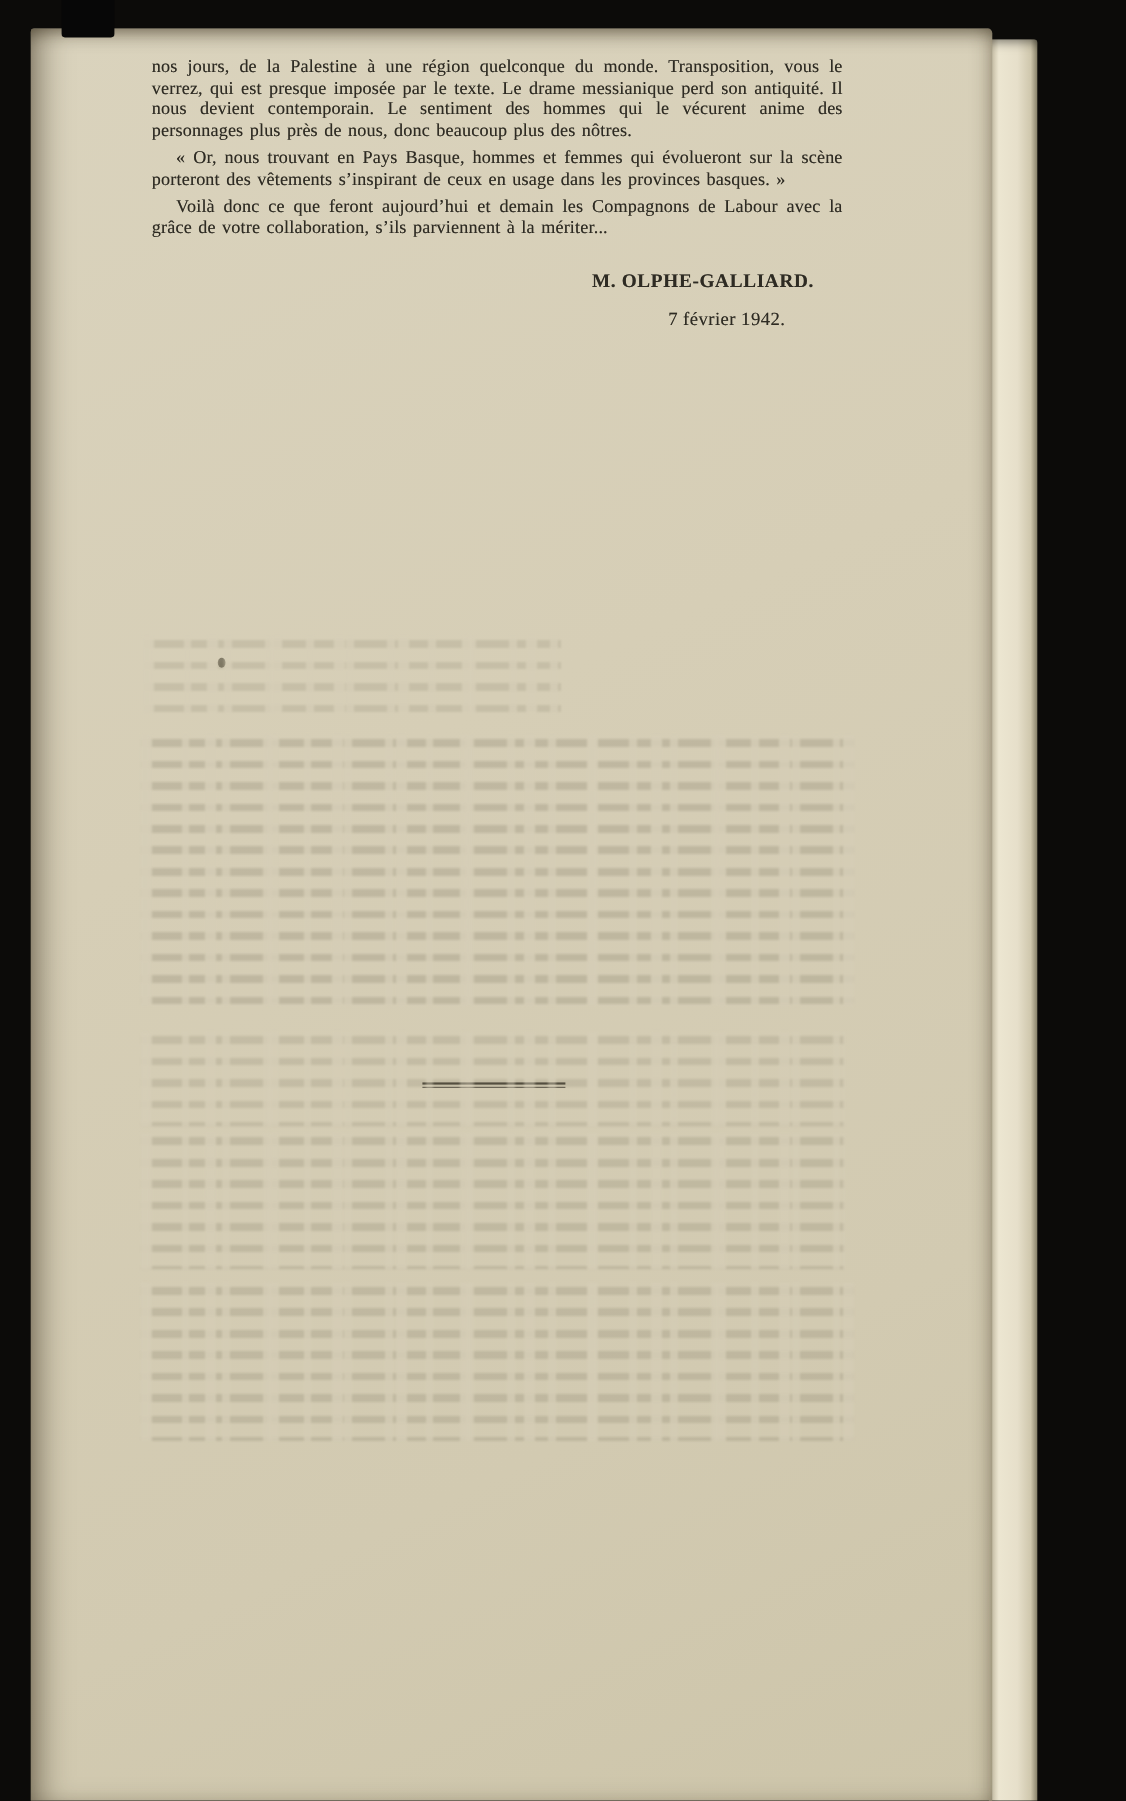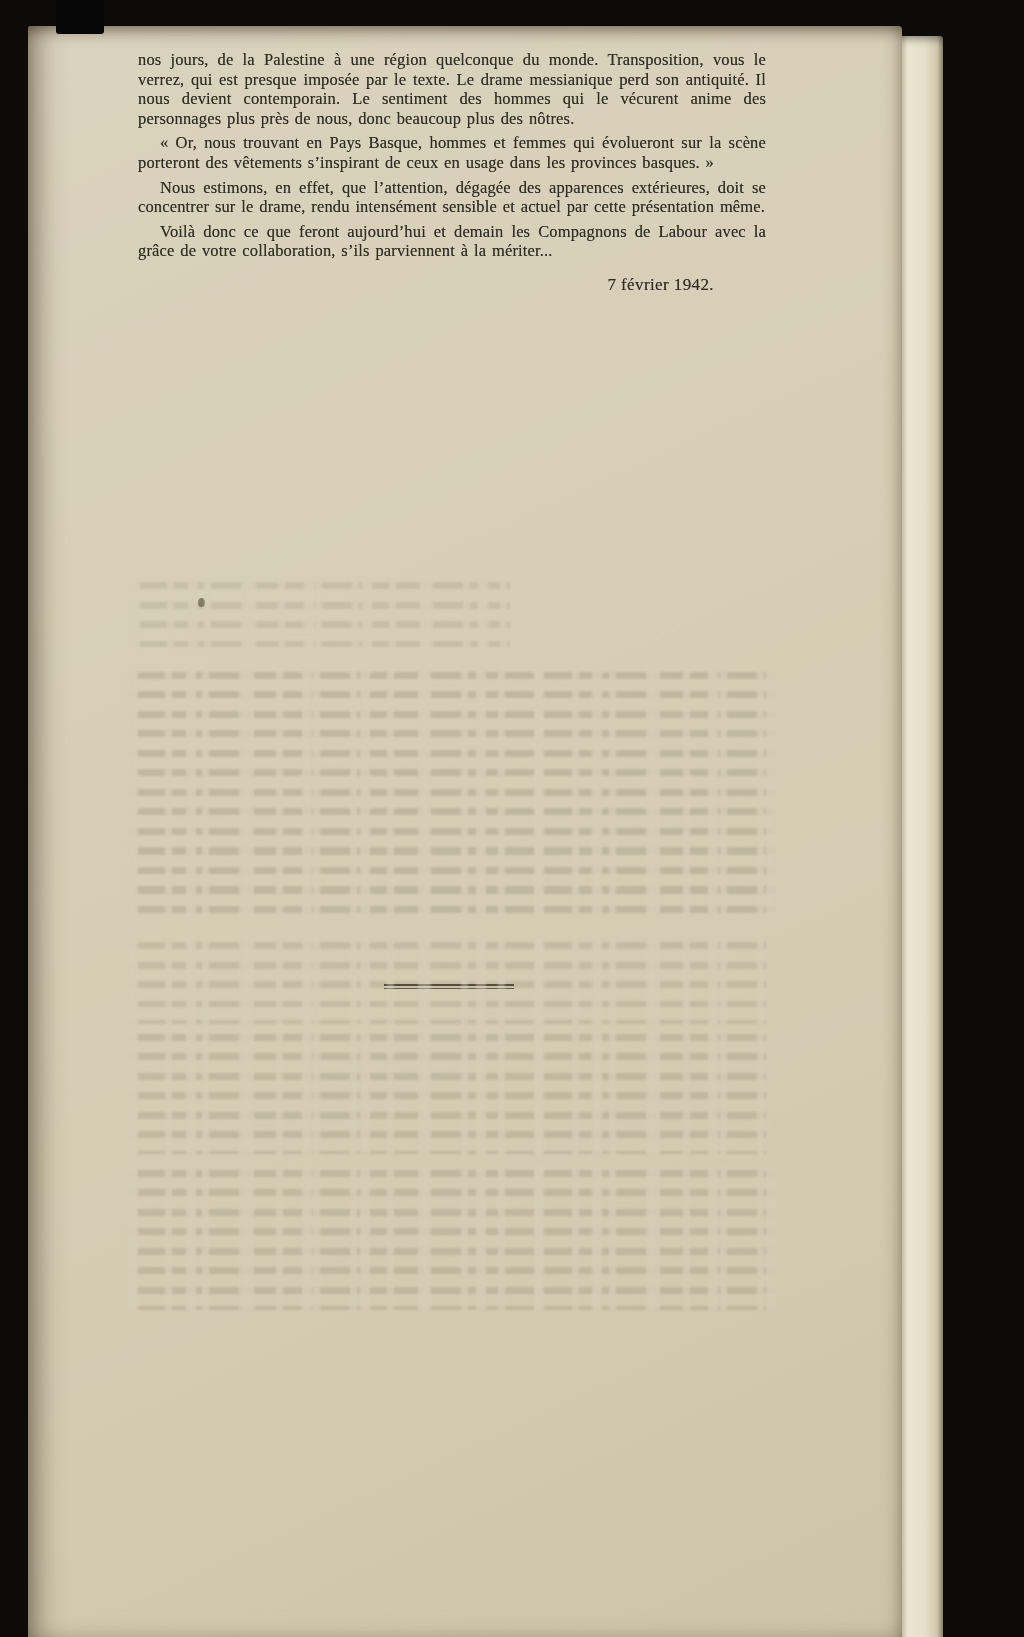--- a/index.html
+++ b/index.html
@@ -88,24 +88,24 @@
 
   <div class="next-page-edge"></div>
 
   <div class="page">
 
     <div class="content">
 
       <div class="body-text">
         <p>nos jours, de la Palestine à une région quelconque du monde. Transposition, vous le verrez, qui est presque imposée par le texte. Le drame messianique perd son antiquité. Il nous devient contemporain. Le sentiment des hommes qui le vécurent anime des personnages plus près de nous, donc beaucoup plus des nôtres.</p>
         <p class="indent">« Or, nous trouvant en Pays Basque, hommes et femmes qui évolueront sur la scène porteront des vêtements s’inspirant de ceux en usage dans les provinces basques. »</p>
-        <p class="indent">Nous estimons, en effet, que l’attention, dégagée des apparences extérieures, doit se concentrer sur le drame, rendu intensément sensible et actuel par cette présentation même.</p>
         <p class="indent">Voilà donc ce que feront aujourd’hui et demain les Compagnons de Labour avec la grâce de votre collaboration, s’ils parviennent à la mériter...</p>
       </div>
 
+      <div class="signature">M. OLPHE-GALLIARD.</div>
 
       <div class="date-line">7 février 1942.</div>
     </div>
 
     <div class="divider"></div>
 
     <div class="smudge"></div>
 
     <div class="ghost ghost-a"></div>
     <div class="ghost ghost-b"></div>

